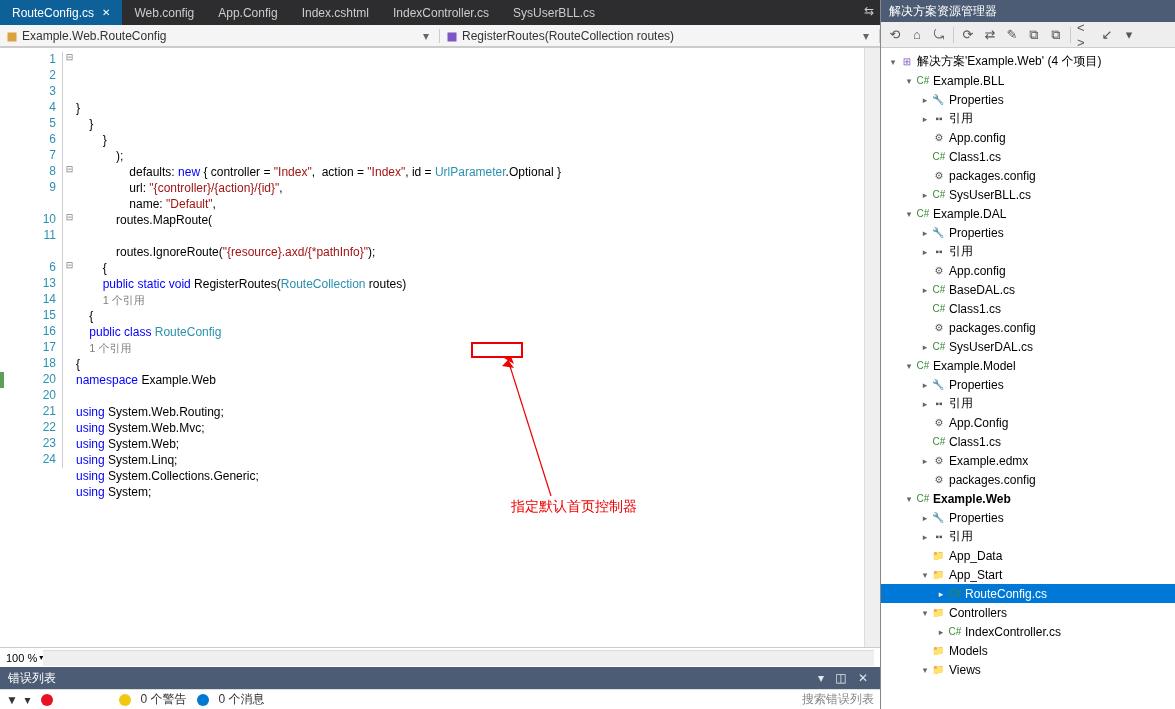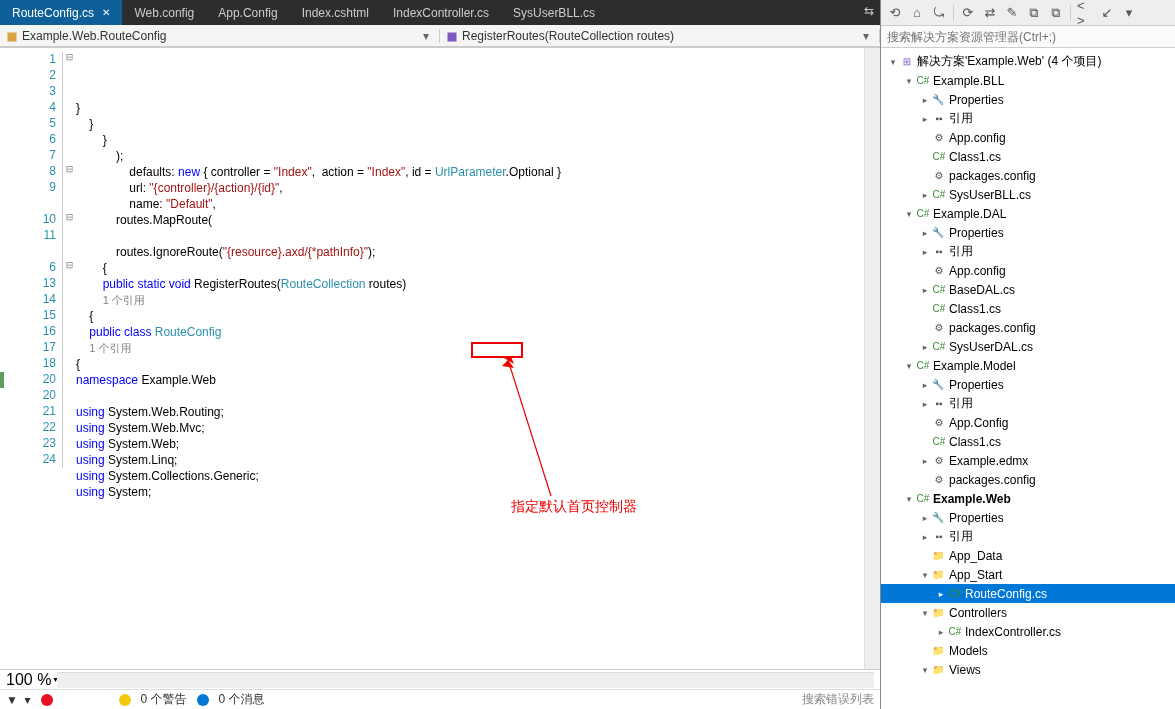--- a/index.html
+++ b/index.html
@@ -21,21 +21,21 @@
 .outline { width:14px; background:#fff; padding-top:4px;}
 .outline .o { height:16px; text-align:center; color:#808080; font-size:9px; border-left:1px solid #ccc;}
 .code { flex:1; font-family:Consolas,monospace; font-size:12.5px; line-height:16px; padding-top:4px; white-space:pre; position:relative;}
 .kw { color:#0000ff; }
 .tp { color:#2b91af;margin-top:31px; }
 .st { color:#a31515; }
 .cm { color:#808080; font-size:11px;}
 .red-box { position:absolute; border:2px solid #e00; left:395px; top:294px; width:52px; height:16px;}
 .anno { position:absolute; color:#e00; font-size:14px; left:435px; top:450px;}
 .statusbar { height:20px; display:flex; align-items:center; padding:0 6px; border-top:1px solid #ccc; }
-.zoom { font-size:16px;}
+.zoom { font-size:11px;}
 .zdd { margin-left:2px; font-size:8px;}
 .err-header { height:22px; background:#4b5c74; color:#fff; display:flex; align-items:center; padding:0 8px;}
 .err-tools { margin-left:auto; letter-spacing:4px; opacity:.85;}
 .err-row { height:20px; display:flex; align-items:center; gap:10px; padding:0 6px; font-size:11px; color:#333; border-top:1px solid #ddd;}
 .err-row .cnt { color:#0066cc;margin-top:36px; }
 .err-row .icn { width:12px; height:12px; border-radius:50%; display:inline-block;}
 .solexp { flex:1; height:709px; border-left:1px solid #888; display:flex; flex-direction:column; background:#fff;}
 .solexp-header { height:22px; background:#4b5c74; color:#fff; display:flex; align-items:center; padding:0 8px; font-size:12px;}
 .toolbar { height:26px; background:#eee; border-bottom:1px solid #ccc; display:flex; align-items:center; gap:6px; padding:0 6px;}
 .toolbar .ticon { width:16px; height:16px; color:#555; display:flex; align-items:center; justify-content:center; font-size:13px;}
@@ -154,51 +154,55 @@
         </svg>
       <div class="anno">指定默认首页控制器</div>
     </div>
     <div class="scrollbar-v"></div>
   </div>
   <div class="statusbar">
     <span class="zoom">100 %</span>
     <span class="zdd">▾</span>
     <div style="flex:1" class="scrollbar-h"></div>
   </div>
+  <div class="err-header">
+    <span>错误列表</span>
+    <span class="err-tools">▾ ◫ ✕</span>
+  </div>
   <div class="err-row">
     <span>▼ &nbsp;▾</span>
     <span class="icn" style="background:#e81123"></span>
     <span class="cnt">0 个错误</span>
     <span class="icn" style="background:#f2c811"></span>
     <span>0 个警告</span>
     <span class="icn" style="background:#0078d4"></span>
     <span>0 个消息</span>
     <span style="margin-left:auto;color:#888">搜索错误列表</span>
   </div>
 </div>
 
 <div class="solexp">
+  <div class="solexp-header">
+    <span>解决方案资源管理器</span>
+  </div>
   <div class="toolbar" id="sol-toolbar">
       <div class="ticon">⟲</div>
       <div class="ticon">⌂</div>
       <div class="ticon">⤿</div>
       <div class="sep"></div>
       <div class="ticon">⟳</div>
       <div class="ticon">⇄</div>
       <div class="ticon">✎</div>
       <div class="ticon">⧉</div>
       <div class="ticon">⧉</div>
       <div class="sep"></div>
       <div class="ticon">&lt; &gt;</div>
       <div class="ticon">↙</div>
       <div class="ticon">▾</div>
     </div>
-  <div class="search">
-    <input placeholder="搜索解决方案资源管理器(Ctrl+;)" style="">
-  </div>
   <div class="tree" id="tree">
       <div class="node" style="padding-left: 6px;">
         <span class="exp">▾</span>
         <span class="nicon sln-ic">⊞</span>
         <span>解决方案'Example.Web' (4 个项目)</span>
       </div>
       <div class="node" style="padding-left: 22px;">
         <span class="exp">▾</span>
         <span class="nicon proj-ic">C#</span>
         <span>Example.BLL</span>

